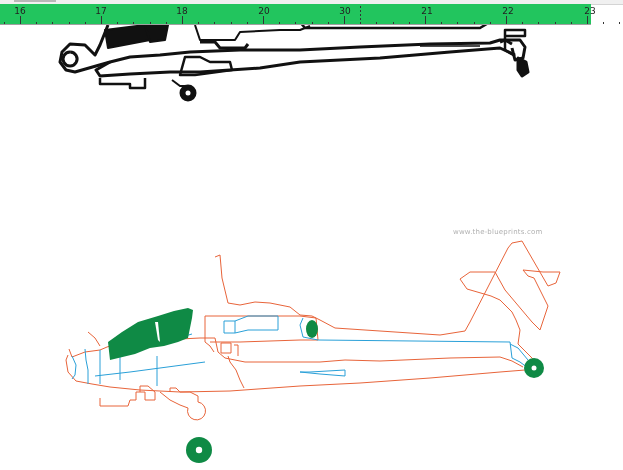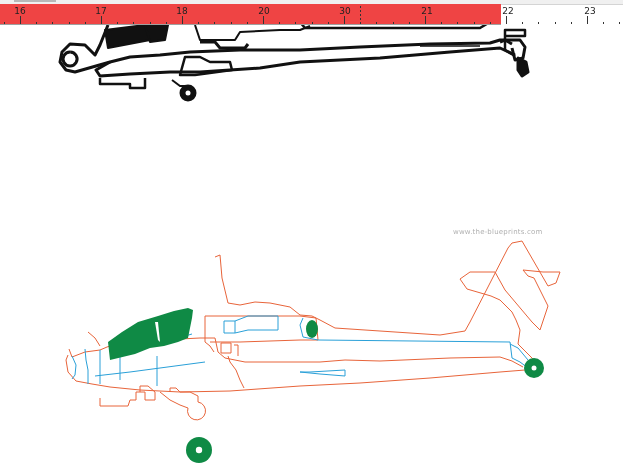--- a/index.html
+++ b/index.html
@@ -1,19 +1,19 @@
 <!DOCTYPE html>
 <html><head>
 <meta charset="utf-8">
 <style>
   html, body { margin:0; padding:0; }
   body { width:623px; height:470px; overflow:hidden; background:#ffffff; font-family:"DejaVu Sans", sans-serif; position:relative; }
   .topstrip { position:absolute; left:0; top:0; width:623px; height:4px; background:#f0f0f0; border-bottom:1px solid #d4d4d4; }
   .topstrip .scroll-thumb { position:absolute; left:14px; top:0; width:42px; height:2px; background:#b8b8b8; }
-  .ruler { position:absolute; left:0; top:4px; width:501px; height:20px; background:#ef4444; border-bottom:1px solid #a0a0a0;text-align:center; }
+  .ruler { position:absolute; left:0; top:4px; width:591px; height:20px; background:#22c55e; border-bottom:1px solid #a0a0a0;text-align:center; }
   .ruler svg { position:absolute; left:0; top:0; }
   .ruler-label { position:absolute; top:2px; font-family:"DejaVu Sans", sans-serif; font-size:9px; color:#222; transform:translateX(-50%); }
   .canvas { position:absolute; left:0; top:25px; width:623px; height:445px; background:#ffffff; }
   .canvas svg { position:absolute; left:0; top:0; }
   .watermark { position:absolute; left:453px; top:203px; font-family:"DejaVu Sans", sans-serif; font-size:7px; color:#b0b0b0; letter-spacing:0.2px; }
 </style>
 </head>
 <body>
 
 <div class="topstrip">

